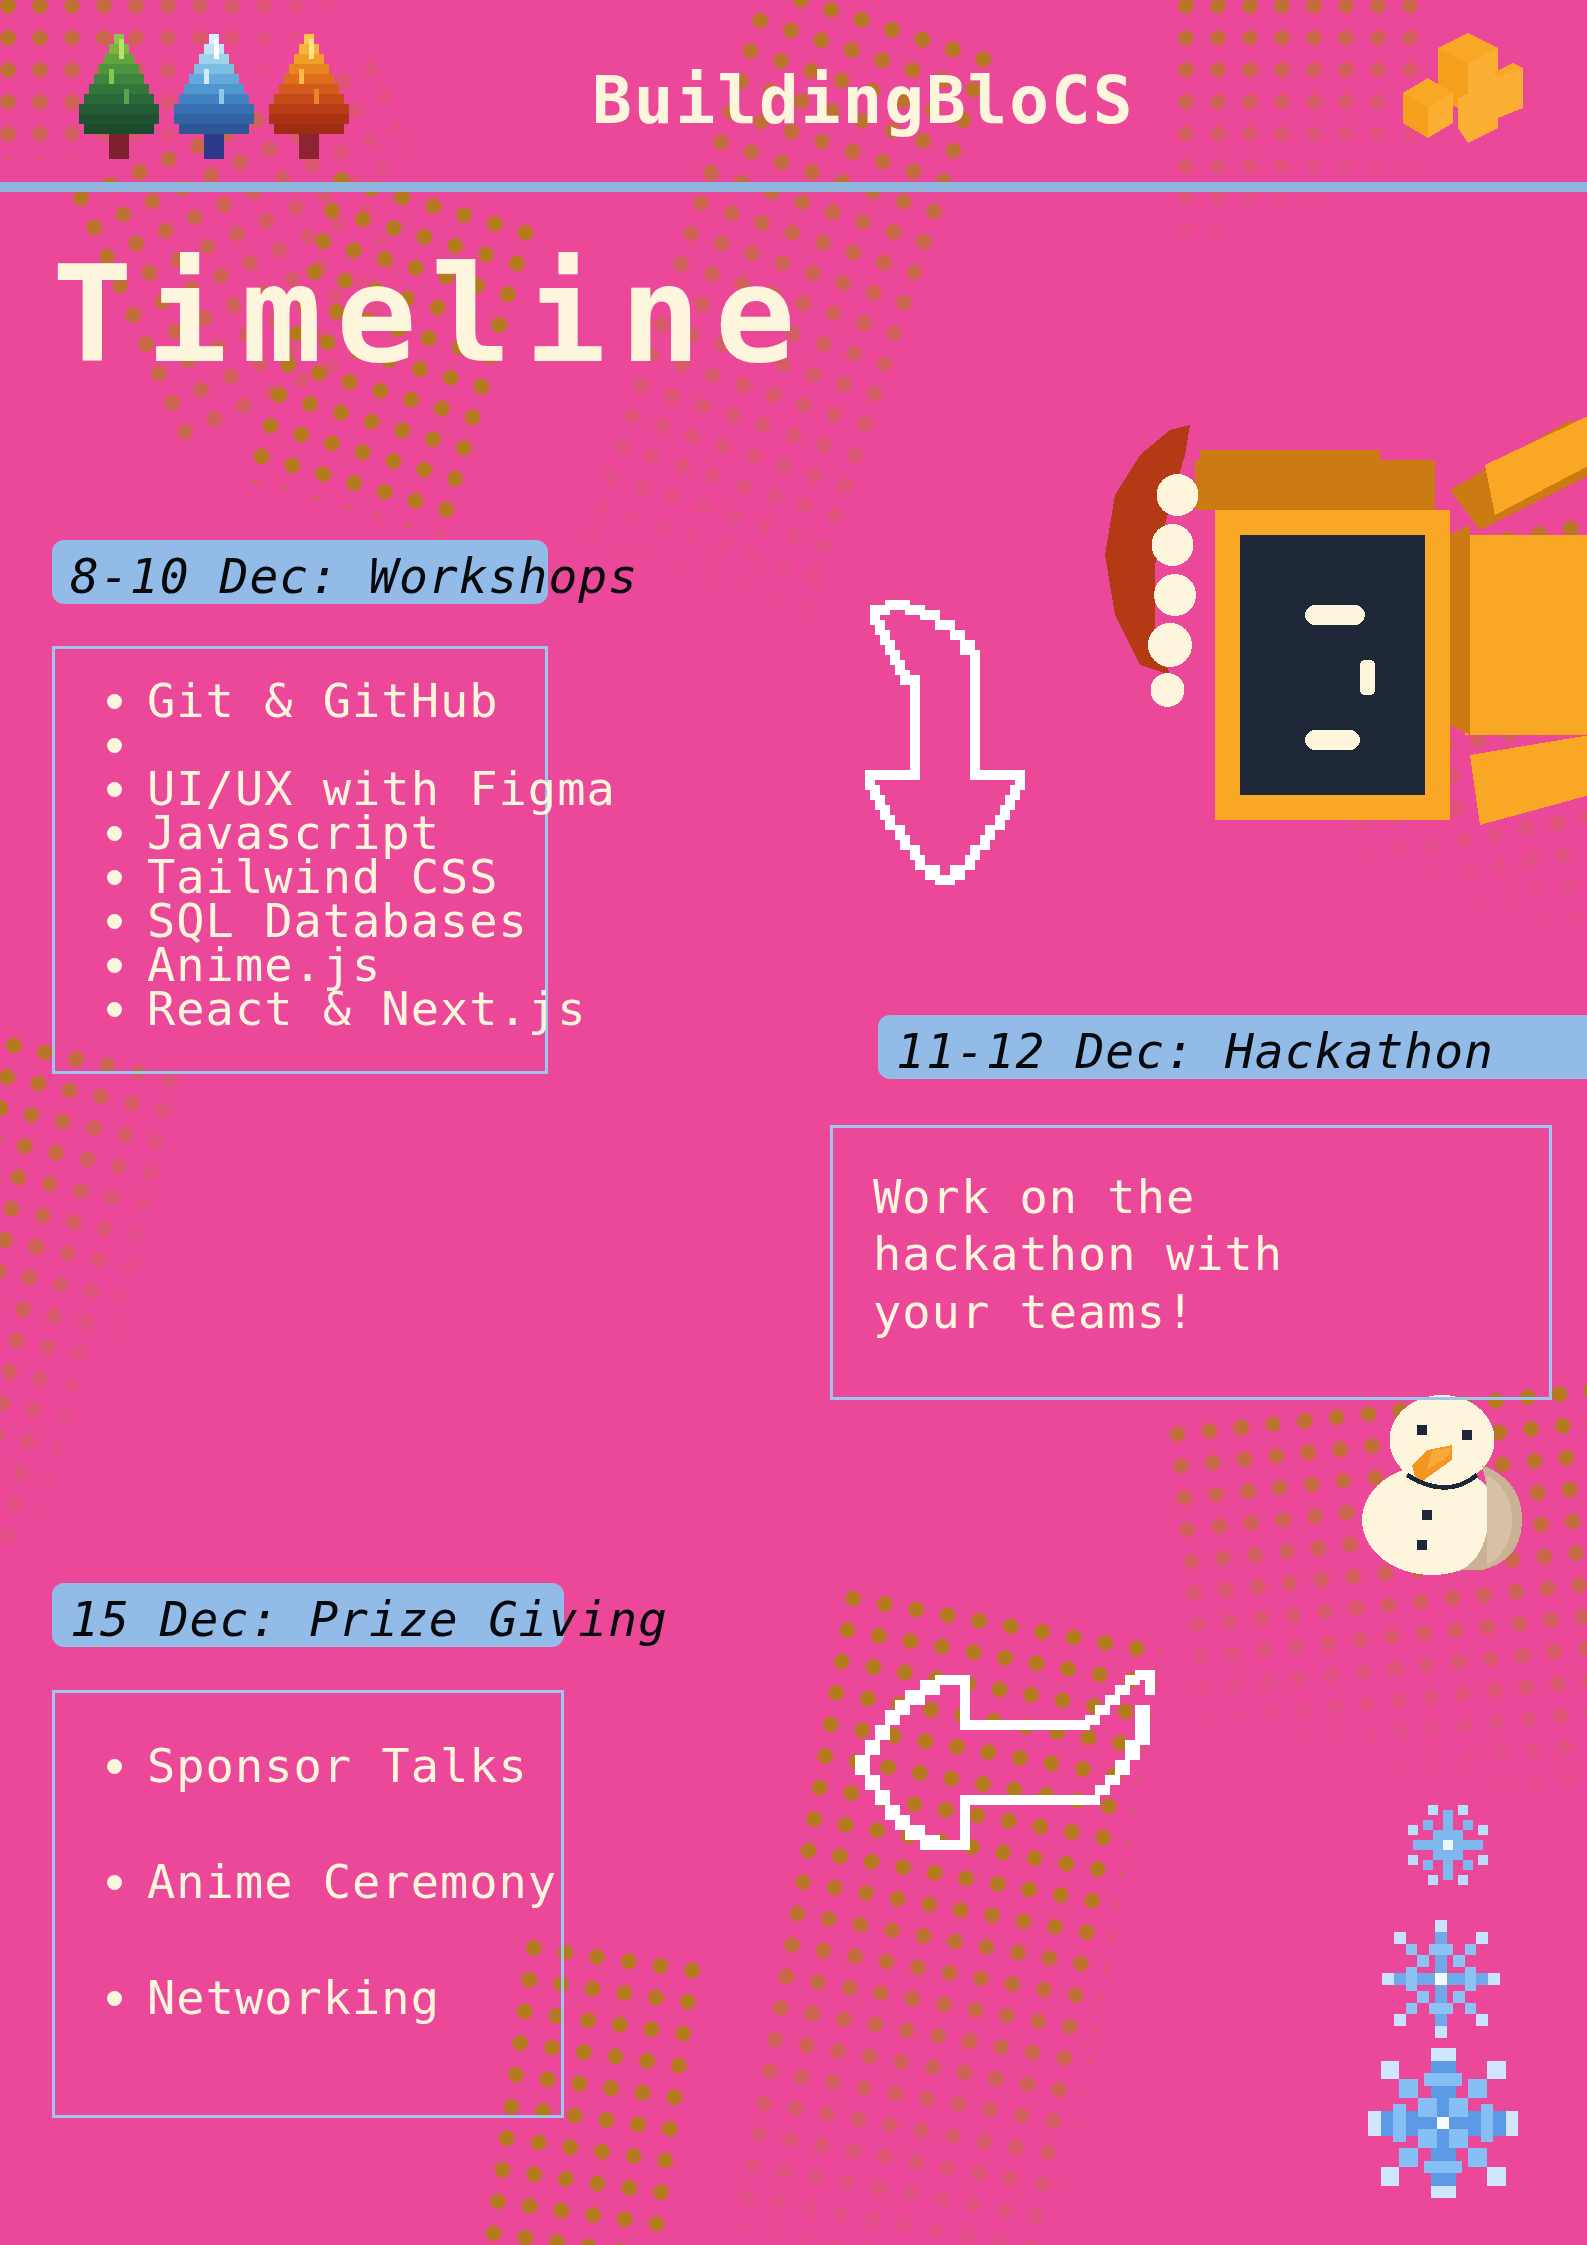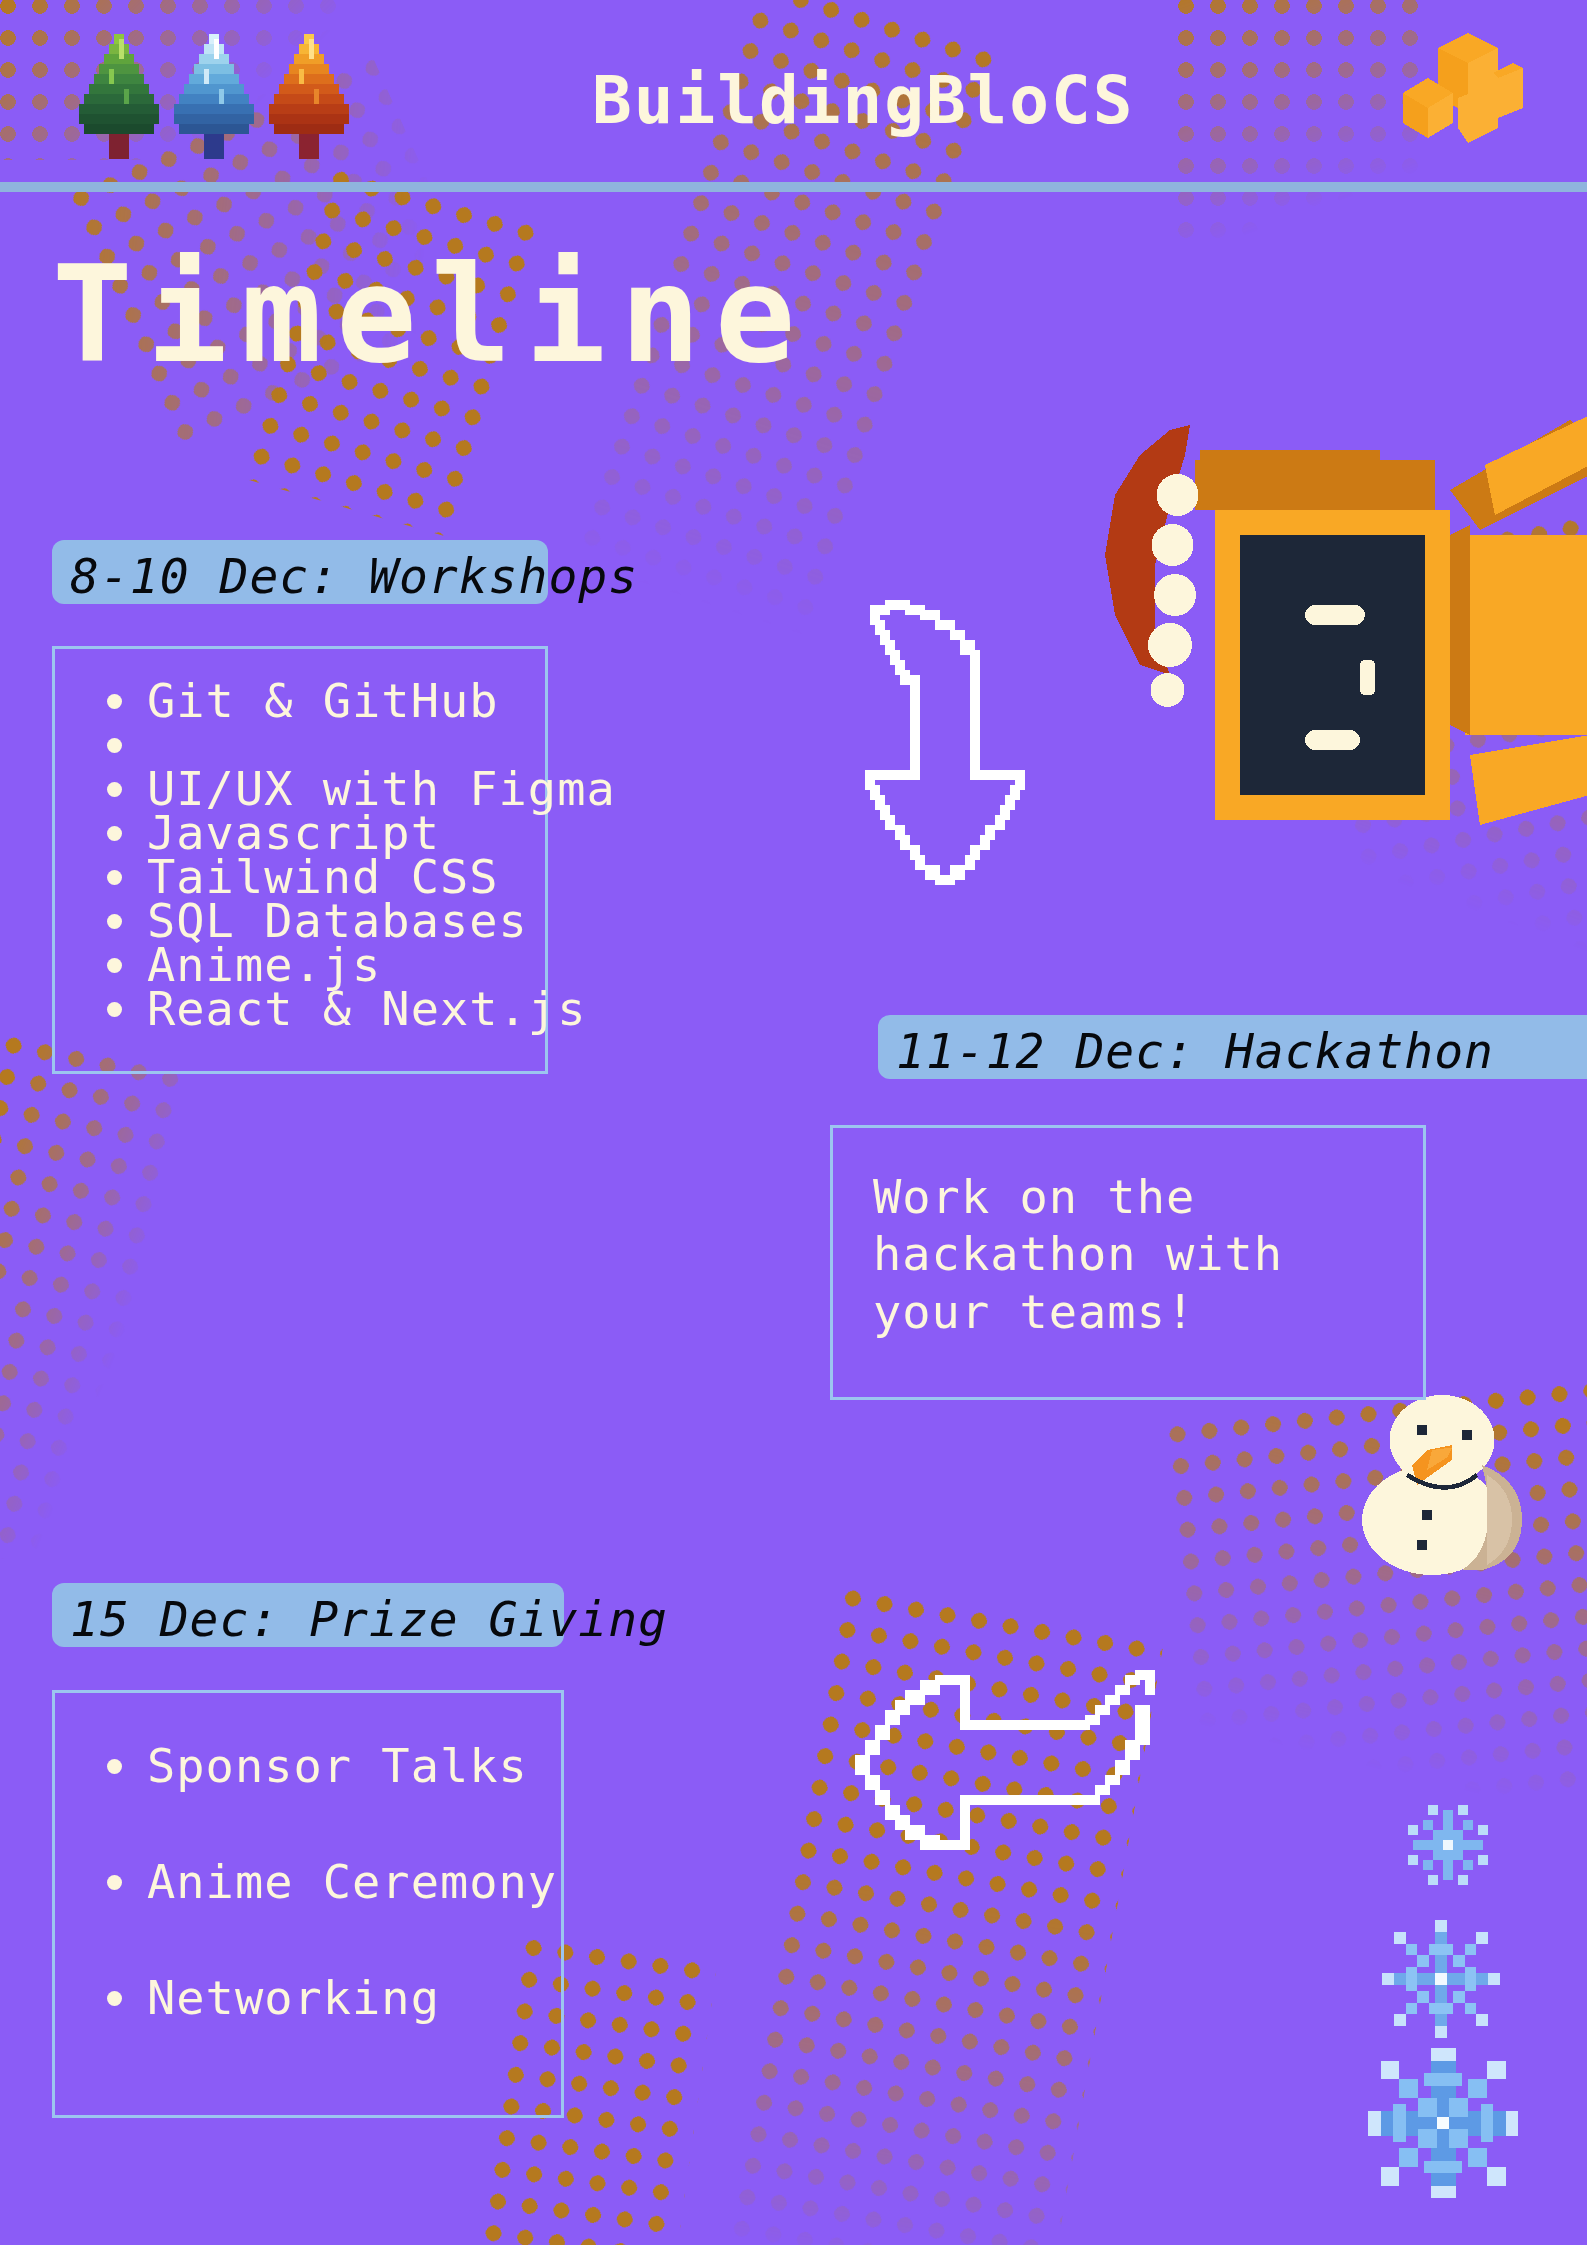--- a/index.html
+++ b/index.html
@@ -8,21 +8,21 @@
   }
   body {
     width: 1587px; height: 2245px;
     font-family: "DejaVu Sans Mono", "Liberation Mono", monospace;
     overflow: hidden;
   }
 
   #poster {
     position: relative;
     width: 1587px; height: 2245px;
-    background: #8b5cf6;
+    background: #ec4899;
     overflow: hidden;
   }
 
   
   .swath {
     position: absolute;
     background-image: radial-gradient(#b5791f 34%, transparent 35%);
     background-size: 32px 32px;
     transform-origin: top left;
     pointer-events: none;
@@ -118,21 +118,21 @@
     white-space: pre-line;
   }
 
   
   #badge-workshops { left: 52px;  top: 540px;  width: 496px; height: 64px; }
   #panel-workshops { left: 52px;  top: 646px;  width: 496px; height: 428px; }
   #list-workshops  { position: absolute; left: 52px; top: 30px; }
   #list-workshops li { height: 44px; line-height: 44px; margin-bottom: 0; }
 
   #badge-hackathon { left: 878px; top: 1015px; width: 722px; height: 64px; }
-  #panel-hackathon { left: 830px; top: 1125px; width: 596px; height: 275px; }
+  #panel-hackathon { left: 830px; top: 1125px; width: 722px; height: 275px; }
   #text-hackathon  { left: 40px; top: 40px; }
 
   #badge-prize     { left: 52px;  top: 1583px; width: 512px; height: 64px; }
   #panel-prize     { left: 52px;  top: 1690px; width: 512px; height: 428px; }
   #list-prize      { position: absolute; left: 52px; top: 44px; }
   #list-prize li   { height: 58px; line-height: 58px; margin-bottom: 58px; }
 
   
   .pix { position: absolute; image-rendering: pixelated; }
 

